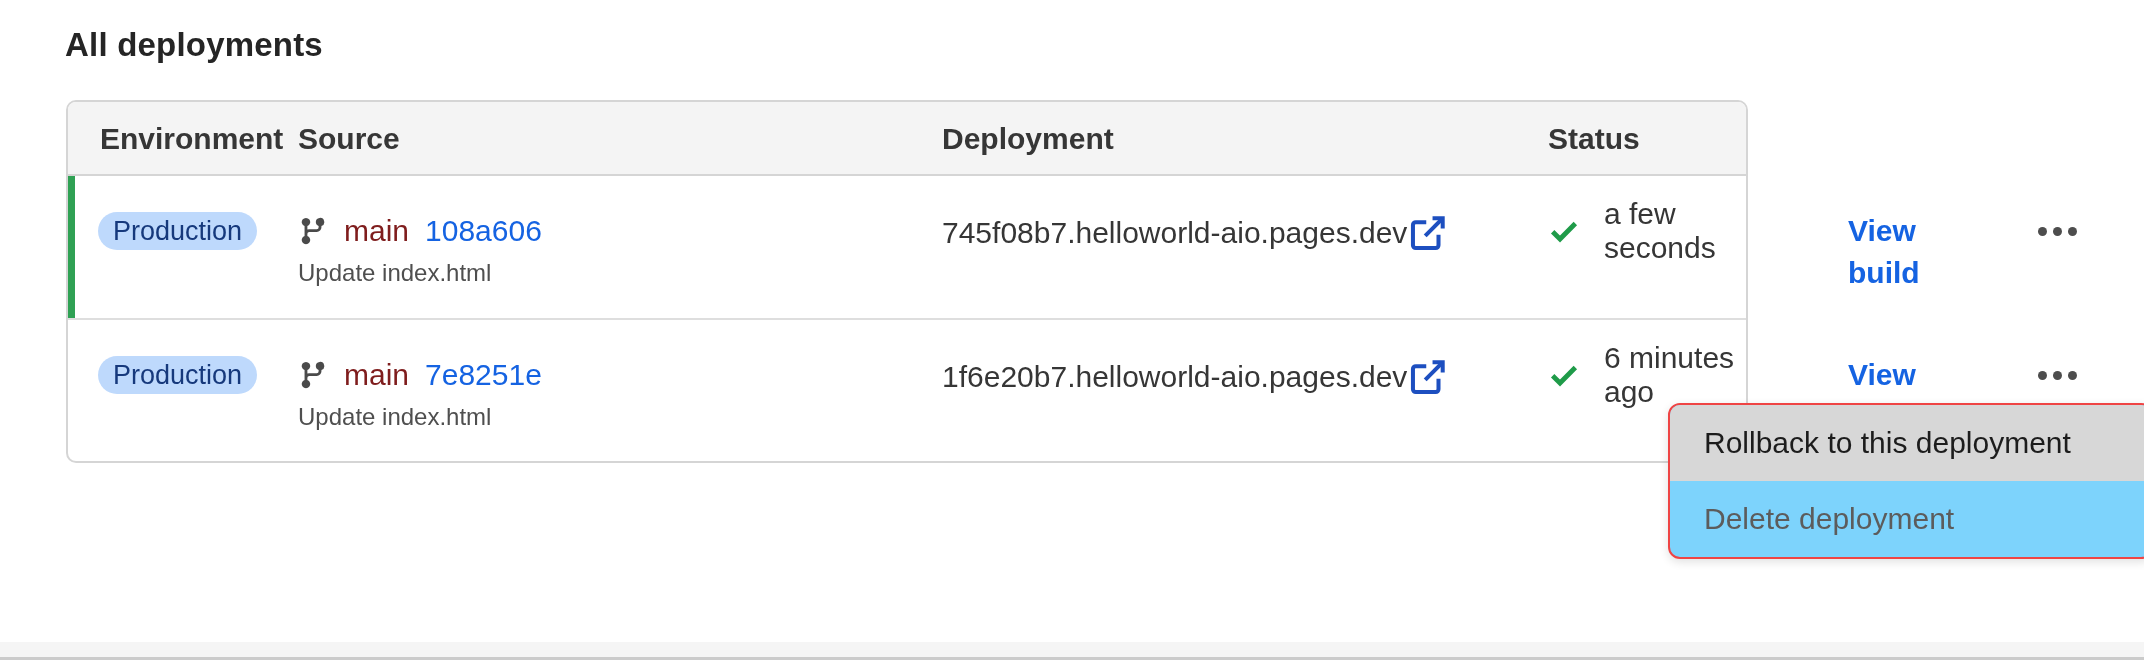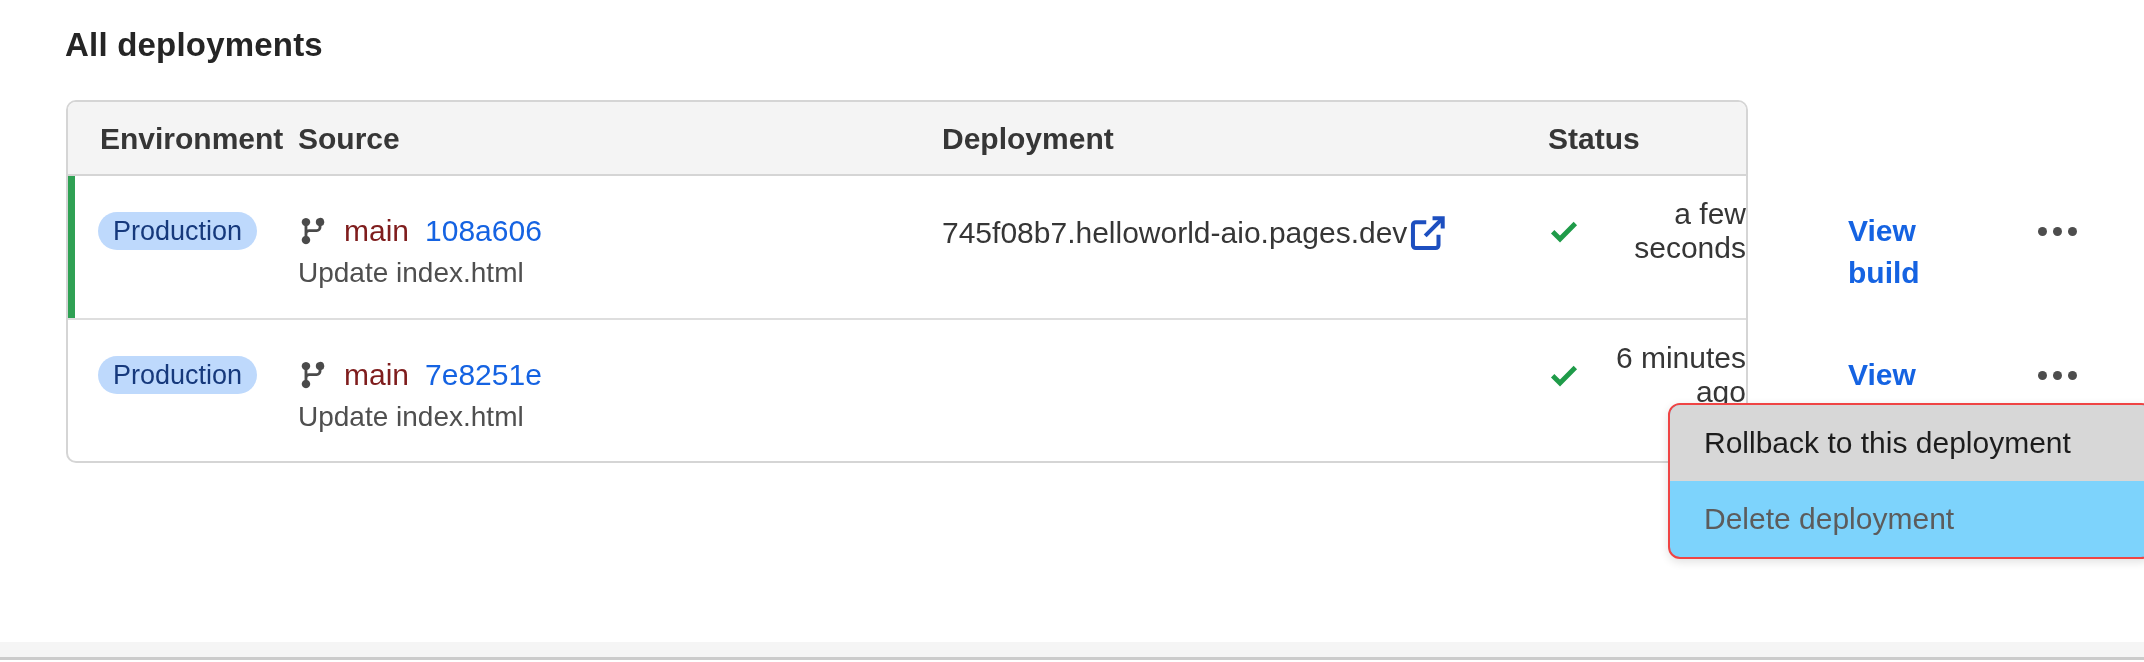--- a/index.html
+++ b/index.html
@@ -42,29 +42,29 @@
     padding:0 15px; border-radius:19px; background:#bed9fc; color:#16397c;
     font-size:27px;
   }
 
   .src-line1 { position:absolute; left:230px; top:34px; height:42px; display:flex; align-items:center; }
   .branch-icon { width:30px; height:30px; margin-right:16px; flex:none; }
   .branch-name { font-size:30px; font-weight:400; color:#7f1d1d; }
   .commit-link { font-size:30px; color:#1563e2; text-decoration:none; margin-left:16px; }
   .src-line2 {
     position:absolute; left:230px; top:80px; height:34px; line-height:34px;
-    font-size:28px; color:#4f4f4f;
+    font-size:24px; color:#4f4f4f;
   }
 
   .dep-cell { position:absolute; left:874px; top:34px; height:46px; display:flex; align-items:center; }
   .dep-url { font-size:30px; color:#363636; }
   .ext-link { display:flex; align-items:center; text-decoration:none; }
   .ext-link svg { width:42px; height:42px; }
 
-  .status-cell { position:absolute; left:1480px; top:34px; height:42px; display:flex; align-items:center; gap:4px;text-align:right; }
+  .status-cell { position:absolute; left:1480px; top:34px; height:42px; display:flex; align-items:center; gap:24px; }
   .check-icon { width:32px; height:32px; flex:none; }
   .status-time { font-size:30px; color:#363636; }
 
   .view-build {
     position:absolute; left:1780px; top:34px; height:42px; line-height:42px;
     font-size:30px; color:#1563e2; text-decoration:none;font-weight:bold;
   }
 
   .dots-btn {
     position:absolute; left:1954px; top:26px; height:58px; width:70px;
@@ -153,20 +153,30 @@
 
       <div class="src-line1">
         <svg class="branch-icon" viewBox="0 0 16 16" aria-hidden="true">
           <path fill="#4a4a4a" d="M9.5 3.25a2.25 2.25 0 1 1 3 2.122V6A2.5 2.5 0 0 1 10 8.5H6a1 1 0 0 0-1 1v1.128a2.251 2.251 0 1 1-1.5 0V5.372a2.25 2.25 0 1 1 1.5 0v1.836A2.493 2.493 0 0 1 6 7h4a1 1 0 0 0 1-1v-.628a2.25 2.25 0 0 1-1.5-2.122Z"></path>
         </svg>
         <span class="branch-name">main</span>
         <a class="commit-link" href="#">7e8251e</a>
       </div>
       <div class="src-line2">Update index.html</div>
 
+      <div class="dep-cell">
+        <span class="dep-url">1f6e20b7.helloworld-aio.pages.dev</span>
+        <a class="ext-link" href="#">
+          <svg viewBox="0 0 24 24" fill="none" stroke="#1d4fc0" stroke-width="2.3" aria-hidden="true">
+            <path d="M18 13v6a1.6 1.6 0 0 1-1.6 1.6H5A1.6 1.6 0 0 1 3.4 19V7.4A1.6 1.6 0 0 1 5 5.8h6"></path>
+            <polyline points="14.6 3.6 20.4 3.6 20.4 9.4"></polyline>
+            <line x1="10.4" y1="13.6" x2="20.2" y2="3.8"></line>
+          </svg>
+        </a>
+      </div>
 
       <div class="status-cell">
         <svg class="check-icon" viewBox="0 0 24 24" fill="none" aria-hidden="true">
           <path d="M3.5 12.6 9 18 20.5 6.4" stroke="#1f9b49" stroke-width="3.6"></path>
         </svg>
         <span class="status-time">6 minutes ago</span>
       </div>
 
       <a class="view-build" href="#">View build</a>
 

